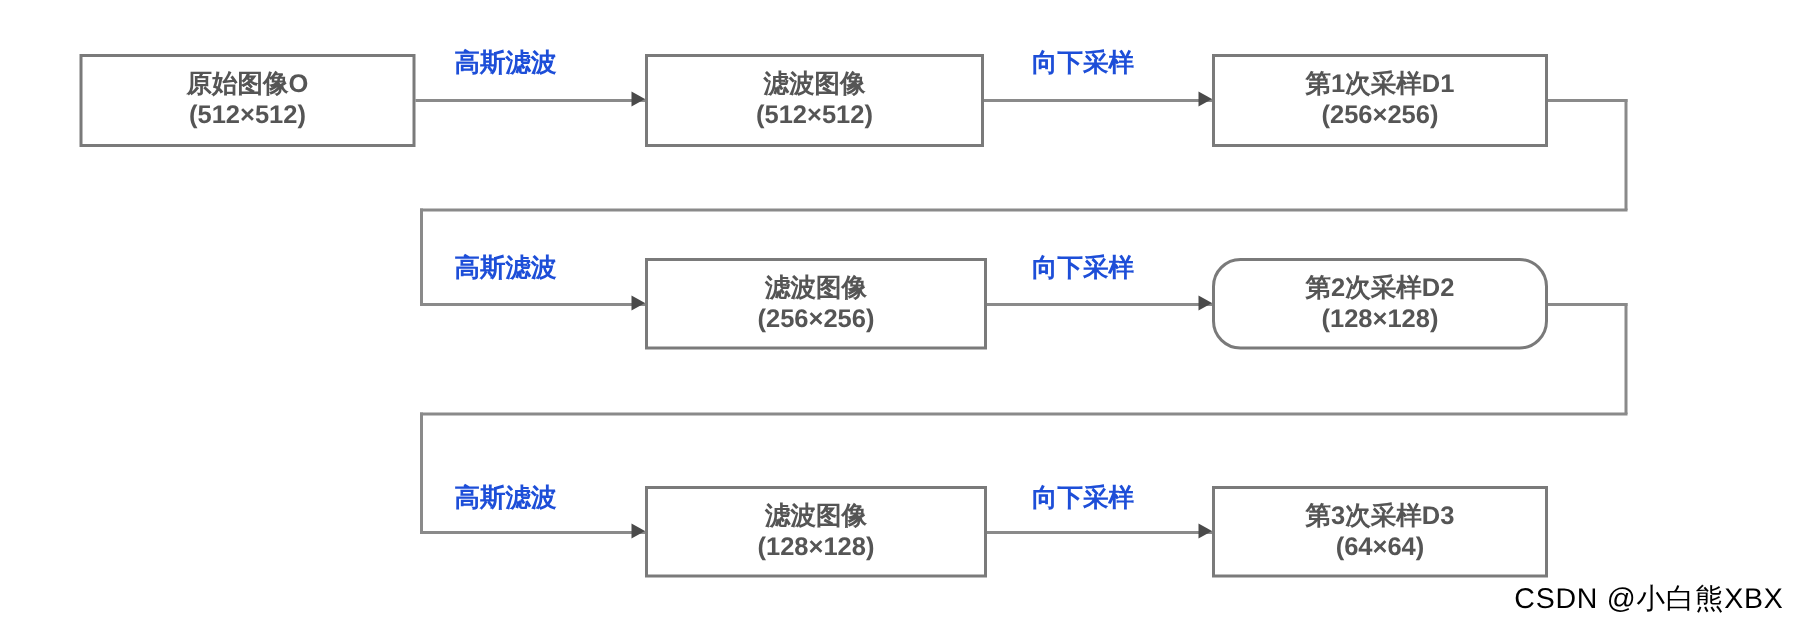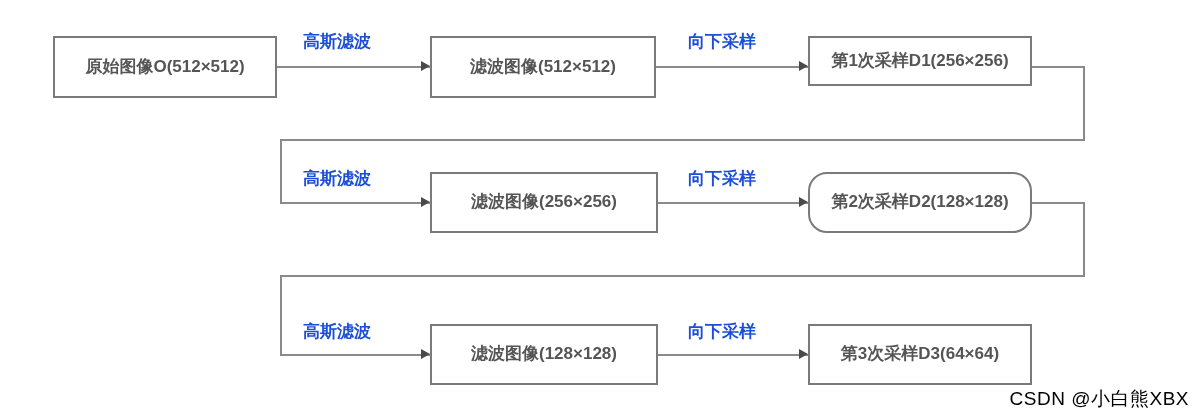--- a/index.html
+++ b/index.html
@@ -16,21 +16,21 @@
     height: 416px;
     background: #ffffff;
     overflow: hidden;
   }
   .node {
     position: absolute;
     box-sizing: border-box;
     border: 2px solid #7a7a7a;
     background: #ffffff;
     display: flex;
-    flex-direction: row;
+    flex-direction: column;
     align-items: center;
     justify-content: center;
     color: #555555;
     text-align: center;
     line-height: 1.22;
     z-index: 3;
   }
   .node .t1 {
     font-size: 17px;
     font-weight: 700;
@@ -121,21 +121,21 @@
   <div class="node" style="left:53px; top:36px; width:224px; height:62px;">
     <div class="t1">原始图像O</div>
     <div class="t2">(512×512)</div>
   </div>
 
   <div class="node" style="left:430px; top:36px; width:226px; height:62px;">
     <div class="t1">滤波图像</div>
     <div class="t2">(512×512)</div>
   </div>
 
-  <div class="node" style="left:808px; top:36px; width:224px; height:50px;">
+  <div class="node" style="left:808px; top:36px; width:224px; height:62px;">
     <div class="t1">第1次采样D1</div>
     <div class="t2">(256×256)</div>
   </div>
 
   <div class="node" style="left:430px; top:172px; width:228px; height:61px;">
     <div class="t1">滤波图像</div>
     <div class="t2">(256×256)</div>
   </div>
 
   <div class="node" style="left:808px; top:172px; width:224px; height:61px;border-radius:19px;">

